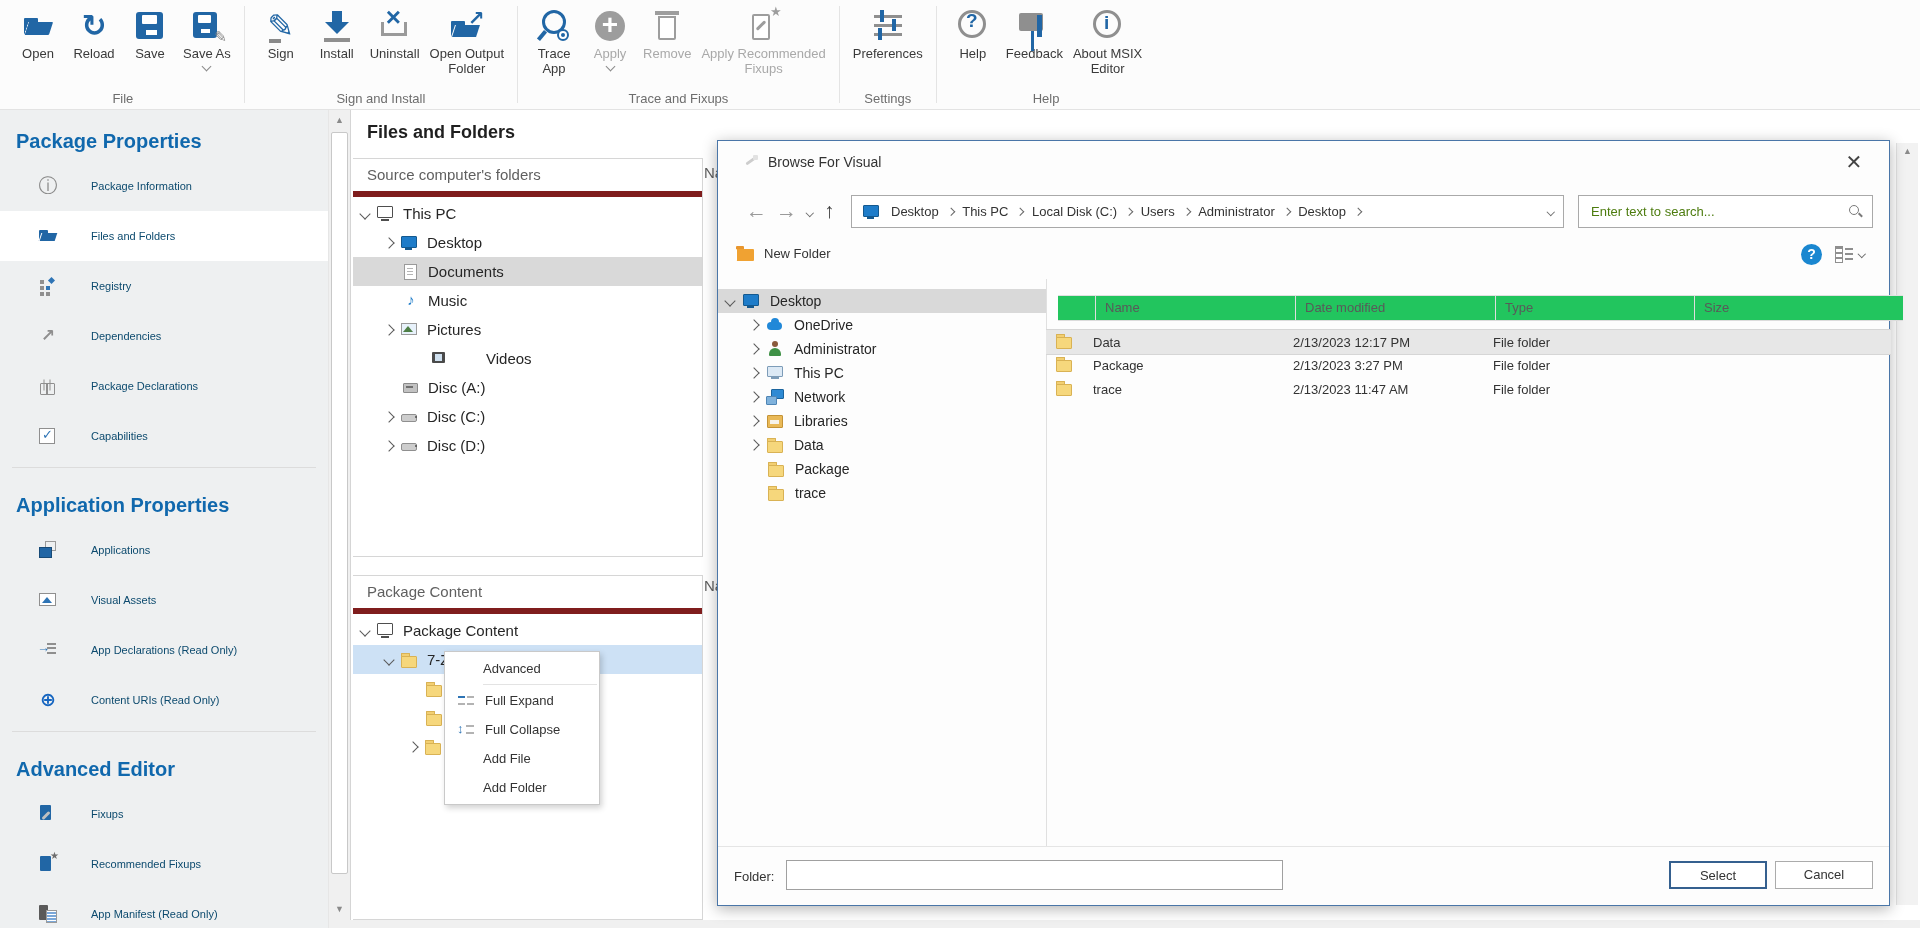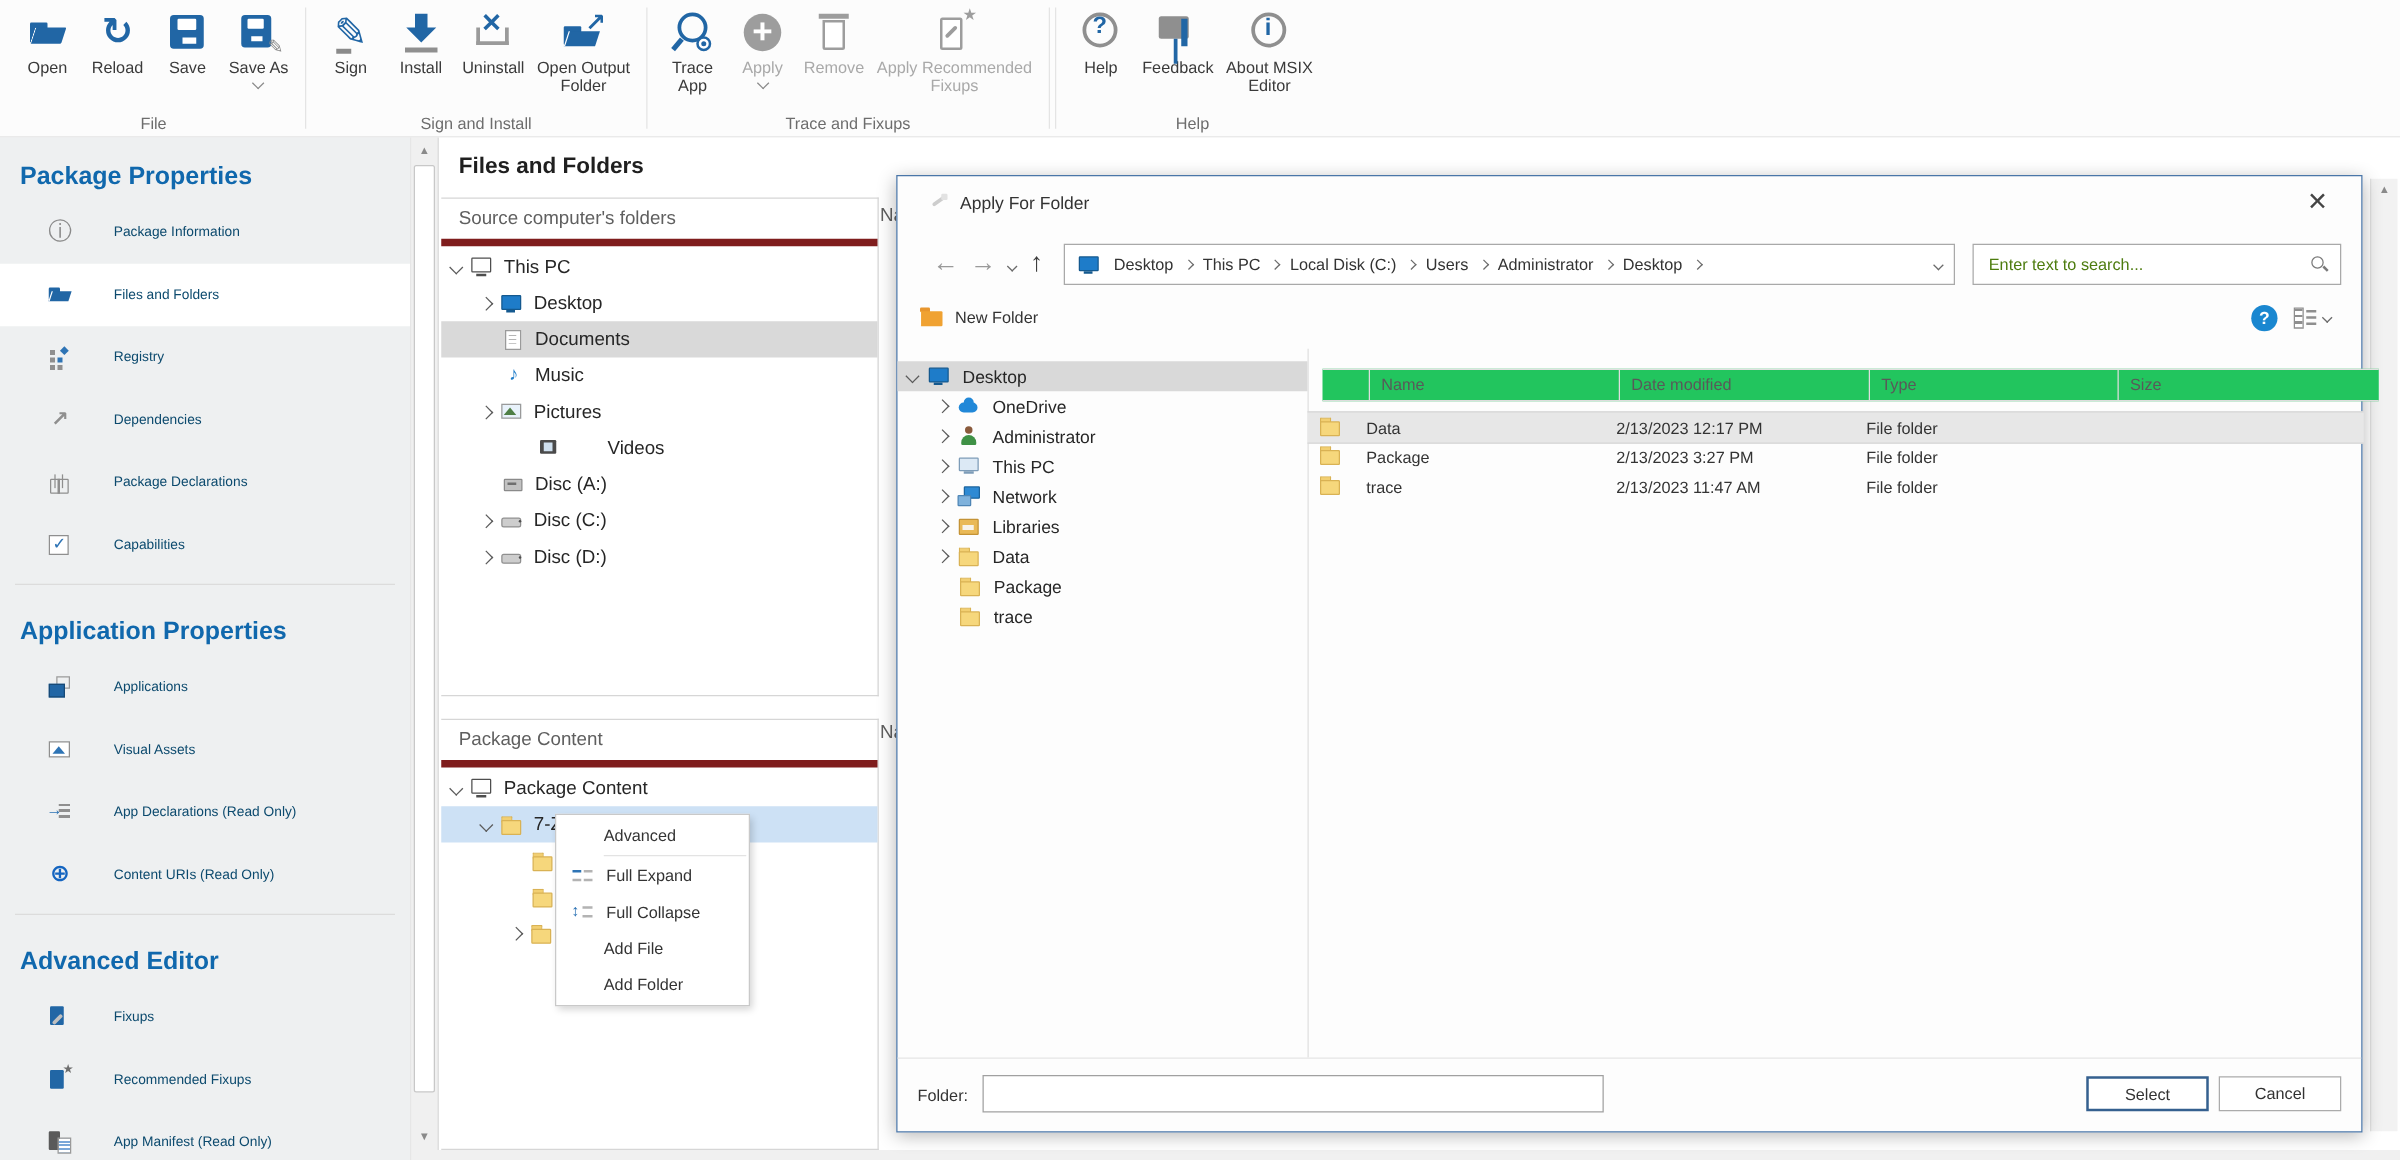--- a/index.html
+++ b/index.html
@@ -314,20 +314,31 @@
                 <span class="wr"></span>
               </span>
             </div>
             <div class="rtxt">Apply Recommended
 Fixups</div>
           </div>
         </div>
         <div class="rlabel">Trace and Fixups</div>
       </div>
       <div class="rsep"></div>
+      <div class="rgroup">
+        <div class="rbtns">
+          <div class="rbtn">
+            <div class="ricon">
+              <span class="ri ri-pref"></span>
+            </div>
+            <div class="rtxt">Preferences</div>
+          </div>
+        </div>
+        <div class="rlabel">Settings</div>
+      </div>
       <div class="rsep"></div>
       <div class="rgroup">
         <div class="rbtns">
           <div class="rbtn">
             <div class="ricon">
               <span class="ri ri-help"></span>
             </div>
             <div class="rtxt">Help</div>
           </div>
           <div class="rbtn">
@@ -526,21 +537,21 @@
       </div>
       <div class="cm-item">
         <span class="cm-icsp"></span>
         <span class="lbl">Add Folder</span>
       </div>
     </div>
 
   <div class="dlg">
     <div class="dlg-title">
       <span class="dlg-appicon"></span>
-      <span class="txt">Apply For Folder</span>
+      <span class="txt">Browse For Visual</span>
       <span class="dlg-close">✕</span>
     </div>
 
     <div class="dlg-nav">
       <span class="nav-arrow" style="left:28px;">←</span>
       <span class="nav-arrow" style="left:58px;">→</span>
       <span class="chev open bc nav-ddc" style="left:89px;position:absolute;"></span>
       <span class="nav-arrow nav-up" style="left:106px;">↑</span>
 
       <div class="bcrumb" id="bcrumb">

